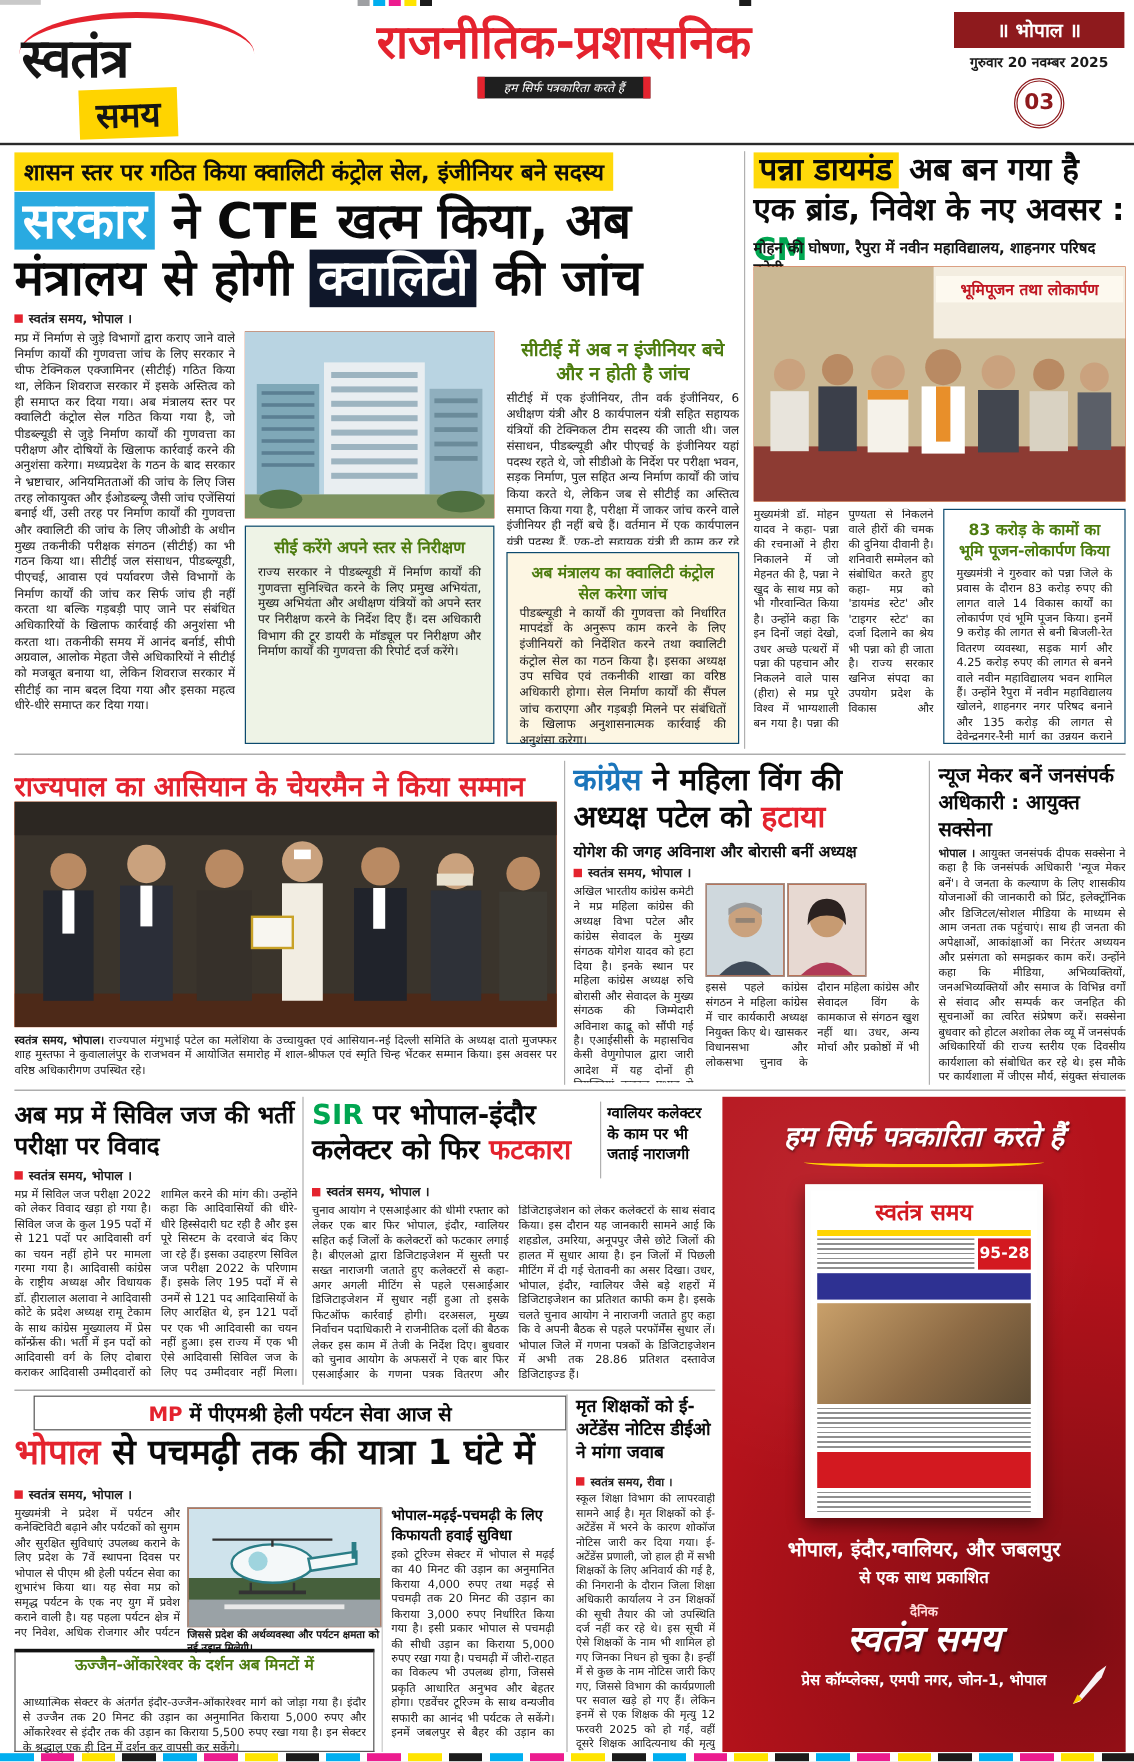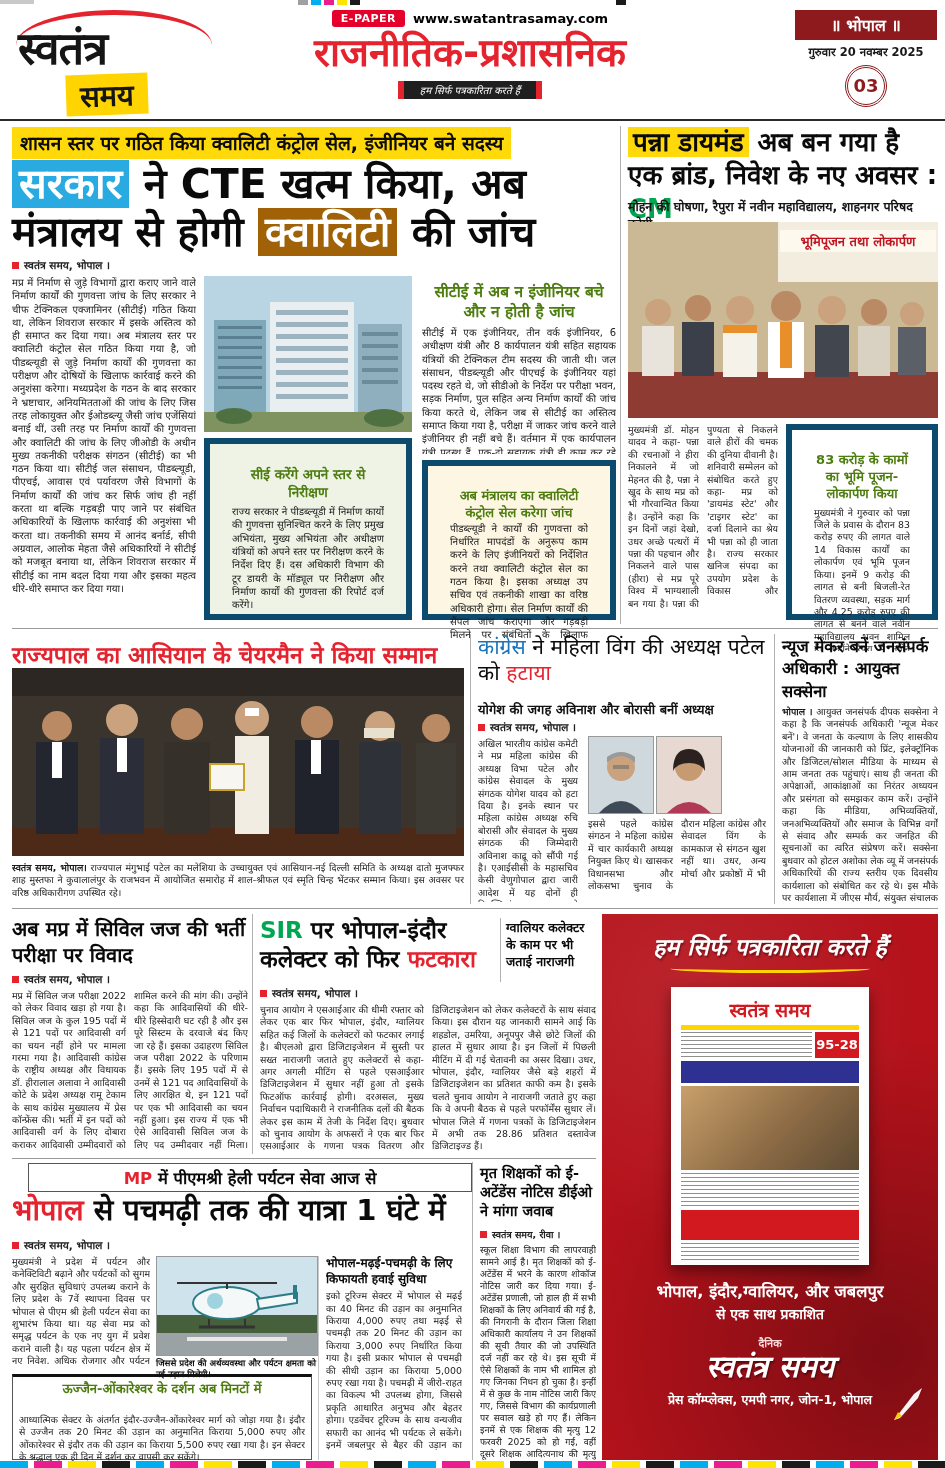--- a/index.html
+++ b/index.html
@@ -6,26 +6,26 @@
   .page{position:relative;width:945px;height:1468px;background:#fff;margin:0 auto;
         font-family:"DejaVu Sans","Liberation Sans",sans-serif;color:#111;overflow:hidden;}
   .abs{position:absolute;}
   .bt{font-size:10px;line-height:1.33;text-align:justify;overflow:hidden;color:#1a1a1a;}
   .bt9{font-size:9.4px;line-height:1.32;text-align:justify;overflow:hidden;color:#1a1a1a;}
   .cols2{column-count:2;column-gap:8px;}
   .byline{font-size:10.5px;font-weight:700;color:#222;}
   .sq{display:inline-block;width:7px;height:7px;background:#e4232e;margin-right:5px;}
   .kicker{background:#ffd90a;padding:3px 8px;font-size:19px;font-weight:800;display:inline-block;color:#0c0c0c;}
   .hl-blue{background:#29aae1;color:#fff;padding:0 7px;}
-  .hl-orange{background:#a16207;color:#fff;padding:0 7px;}
+  .hl-orange{background:#0f172a;color:#fff;padding:0 7px;}
   .hl-yellow{background:#ffd90a;padding:0 5px;}
   .green{color:#00a651;}
   .red{color:#e4232e;}
   .cong-blue{color:#1b75bb;}
-  .box{border:6px solid #0c4a6e;padding:22px;background:#fff;box-sizing:border-box;}
+  .box{border:1px solid #0c4a6e;padding:10px;background:#fff;box-sizing:border-box;}
   .box-title{font-weight:800;text-align:center;line-height:1.3;color:#4d7c0f;}
   .vline{position:absolute;width:1px;background:#b0b0b0;}
   .hline{position:absolute;height:1px;background:#9a9a9a;}
   .photo{position:absolute;overflow:hidden;background:#c2410c;}
   .fake-lines{background:repeating-linear-gradient(#8f8f8f 0 1.4px,transparent 1.4px 4px);}
   .center{text-align:center;}
 </style>
 </head>
 <body>
 
@@ -44,24 +44,20 @@
 
   <div class="abs" style="left:0;top:6px;width:945px;height:112px;">
 
     <div class="abs" style="left:14px;top:4px;width:210px;height:106px;">
       <div class="abs" style="left:2px;top:0;width:196px;height:30px;border-top:5px solid #e4232e;border-radius:50% 50% 0 0 / 100% 100% 0 0;"></div>
       <div class="abs" style="left:4px;top:6px;font-size:45px;font-weight:900;color:#151515;letter-spacing:-1px;">स्वतंत्र</div>
       <div class="abs" style="left:52px;top:64px;background:#ffd400;padding:1px 14px;font-size:29px;font-weight:900;color:#151515;transform:rotate(-2deg);">समय</div>
     </div>
 
     <div class="abs" style="left:235px;top:4px;width:470px;text-align:center;">
-      <div style="display:flex;justify-content:center;align-items:center;gap:8px;">
-        <span style="background:#e4002b;color:#fff;font-size:11px;font-weight:800;padding:2px 9px;border-radius:3px;letter-spacing:.5px;">E-PAPER</span>
-        <span style="font-size:13px;font-weight:700;color:#000;">www.swatantrasamay.com</span>
-      </div>
       <div style="margin-top:4px;font-size:39px;font-weight:900;color:#e4232e;line-height:1.15;">राजनीतिक-प्रशासनिक</div>
       <div style="margin-top:3px;">
         <span style="display:inline-block;background:#1f1f1f;color:#fff;font-size:10px;font-style:italic;padding:2px 16px;border-left:6px solid #e4232e;border-right:6px solid #e4232e;">हम सिर्फ पत्रकारिता करते हैं</span>
       </div>
     </div>
 
     <div class="abs" style="left:795px;top:4px;width:142px;text-align:center;">
       <div style="background:#8e1a1d;color:#fff;font-size:16px;font-weight:800;padding:4px 0;">॥ भोपाल ॥</div>
       <div style="margin-top:4px;font-size:11.5px;font-weight:700;color:#1a1a1a;">गुरुवार 20 नवम्बर 2025</div>
       <div style="margin:6px auto 0;width:36px;height:36px;border:3px double #8e1a1d;border-radius:50%;font-size:18px;font-weight:800;color:#8e1a1d;line-height:36px;">03</div>
@@ -201,21 +197,21 @@
       </g>
     </svg>
   </div>
   <div class="abs bt9" style="left:12px;top:862px;width:452px;height:42px;">
     <span style="font-weight:800">स्वतंत्र समय, भोपाल।</span>
     <span>राज्यपाल मंगुभाई पटेल का मलेशिया के उच्चायुक्त एवं आसियान-नई दिल्ली समिति के अध्यक्ष दातो मुजफ्फर शाह मुस्तफा ने कुवालालंपुर के राजभवन में आयोजित समारोह में शाल-श्रीफल एवं स्मृति चिन्ह भेंटकर सम्मान किया। इस अवसर पर वरिष्ठ अधिकारीगण उपस्थित रहे।</span>
   </div>
 
   <div class="vline" style="left:470px;top:634px;height:270px;"></div>
 
-  <div class="abs" style="left:478px;top:634px;width:288px;font-size:21px;font-weight:400;line-height:1.25;color:#0a0a0a;">
+  <div class="abs" style="left:478px;top:634px;width:288px;font-size:25px;font-weight:700;line-height:1.25;color:#0a0a0a;">
     <span class="cong-blue">कांग्रेस</span><span> ने महिला विंग की अध्यक्ष पटेल को </span><span class="red">हटाया</span>
   </div>
   <div class="abs" style="left:478px;top:700px;width:288px;font-size:13px;font-weight:700;">योगेश की जगह अविनाश और बोरासी बनीं अध्यक्ष</div>
   <div class="abs byline" style="left:478px;top:720px;"><span class="sq"></span><span>स्वतंत्र समय, भोपाल ।</span></div>
 
   <div class="abs bt9" style="left:478px;top:738px;width:100px;height:164px;">अखिल भारतीय कांग्रेस कमेटी ने मप्र महिला कांग्रेस की अध्यक्ष विभा पटेल और कांग्रेस सेवादल के मुख्य संगठक योगेश यादव को हटा दिया है। इनके स्थान पर महिला कांग्रेस अध्यक्ष रुचि बोरासी और सेवादल के मुख्य संगठक की जिम्मेदारी अविनाश काद्रू को सौंपी गई है। एआईसीसी के महासचिव केसी वेणुगोपाल द्वारा जारी आदेश में यह दोनों ही नियुक्तियां तत्काल प्रभाव से की गई हैं।</div>
 
   <div class="photo" style="left:588px;top:736px;width:64px;height:76px;border:1px solid #999;">
     <svg width="64" height="76" viewBox="0 0 64 76">
         <rect width="64" height="76" fill="#cfd8dd"></rect>

